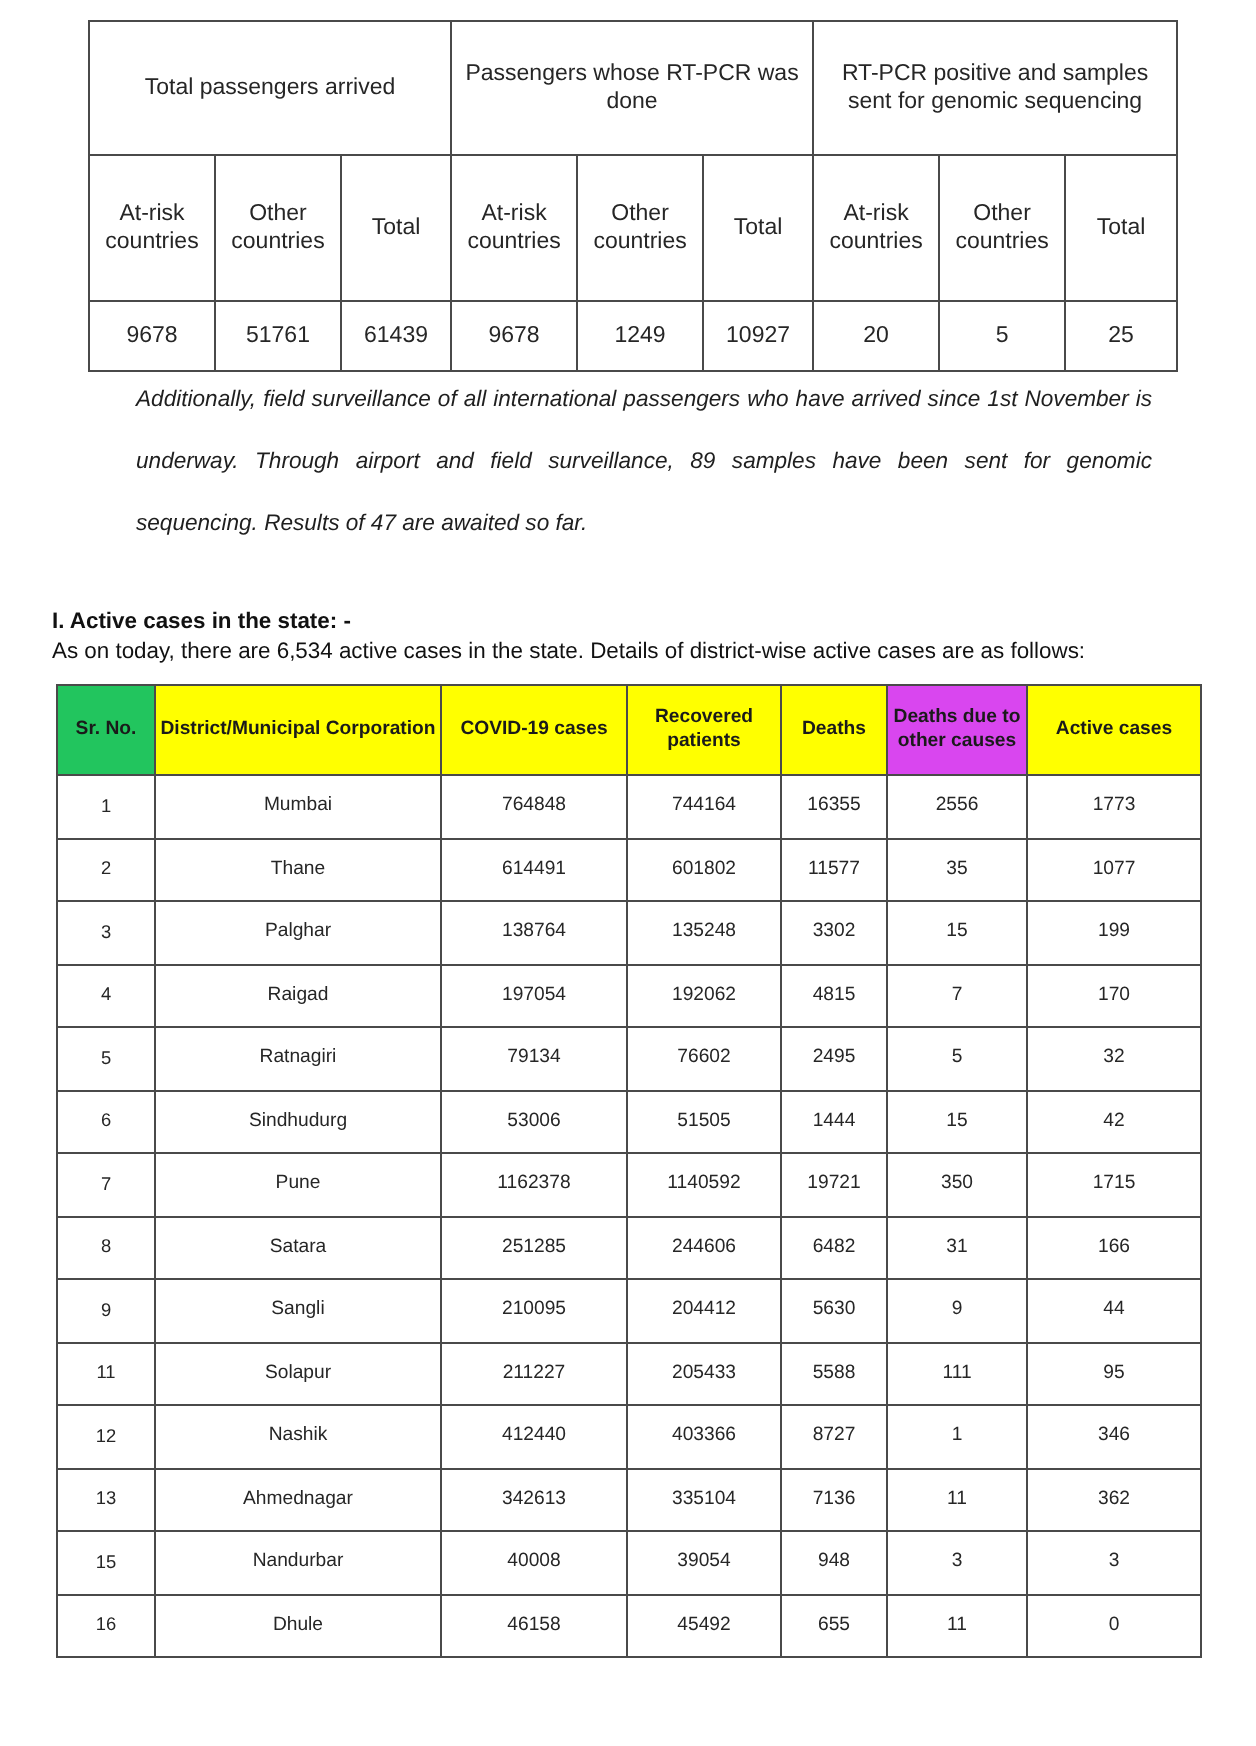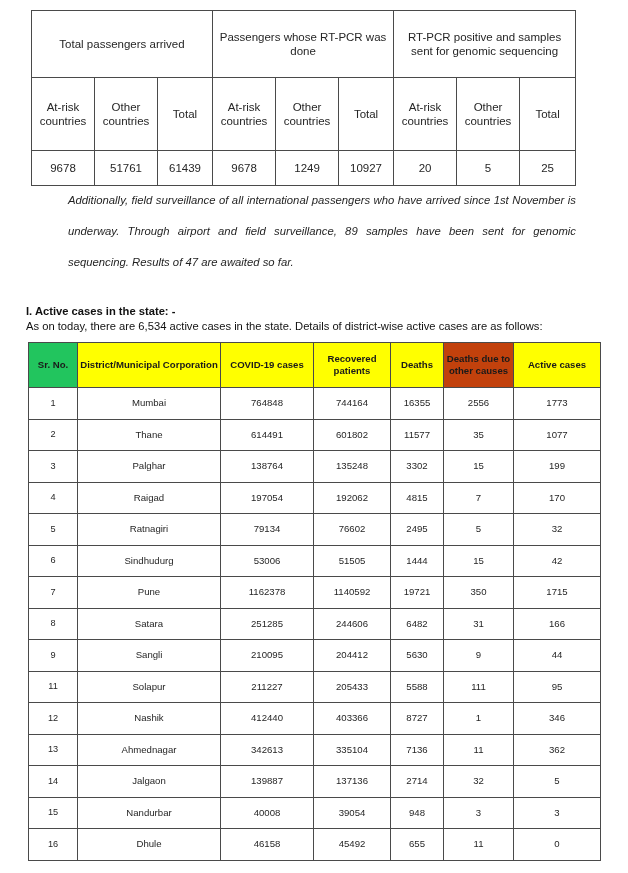--- a/index.html
+++ b/index.html
@@ -12,21 +12,21 @@
     height: 873px;
     font-family: "Liberation Sans", sans-serif;
     color: #1a1a1a;
     overflow: hidden;
     position: relative;
   }
 
   
   #passenger-table-wrap {
     position: absolute;
-    left: 31px;
+    left: 44px;
     top: 10px;
     width: 544px;
   }
   table.grid {
     border-collapse: collapse;
     table-layout: fixed;
     width: 100%;
   }
   table.grid td, table.grid th {
     border: 1px solid #4a4a4a;
@@ -197,21 +197,21 @@
         <col class="c-other">
         <col class="c-active">
     </colgroup>
     <thead>
       <tr>
         <th style="background: #22c55e;">Sr. No.</th>
         <th style="background: rgb(255, 255, 0);">District/Municipal Corporation</th>
         <th style="background: rgb(255, 255, 0);">COVID-19 cases</th>
         <th style="background: rgb(255, 255, 0);">Recovered patients</th>
         <th style="background: rgb(255, 255, 0); margin-top: 28px;">Deaths</th>
-        <th style="background: #c2410c;">Deaths due to other causes</th>
+        <th style="background: #d946ef;">Deaths due to other causes</th>
         <th style="background: rgb(255, 255, 0);">Active cases</th>
       </tr>
     </thead>
     <tbody id="district-body">
         <tr>
           <td class="sr">1</td>
           <td class="district">Mumbai</td>
           <td class="covid">764848</td>
           <td class="recovered">744164</td>
           <td class="deaths">16355</td>
@@ -311,29 +311,20 @@
         <tr>
           <td class="sr">13</td>
           <td class="district">Ahmednagar</td>
           <td class="covid">342613</td>
           <td class="recovered">335104</td>
           <td class="deaths">7136</td>
           <td class="other-deaths">11</td>
           <td class="active">362</td>
         </tr>
         <tr>
-          <td class="sr">14</td>
-          <td class="district">Jalgaon</td>
-          <td class="covid">139887</td>
-          <td class="recovered">137136</td>
-          <td class="deaths">2714</td>
-          <td class="other-deaths">32</td>
-          <td class="active">5</td>
-        </tr>
-        <tr>
           <td class="sr">15</td>
           <td class="district">Nandurbar</td>
           <td class="covid">40008</td>
           <td class="recovered">39054</td>
           <td class="deaths">948</td>
           <td class="other-deaths">3</td>
           <td class="active">3</td>
         </tr>
         <tr>
           <td class="sr">16</td>

